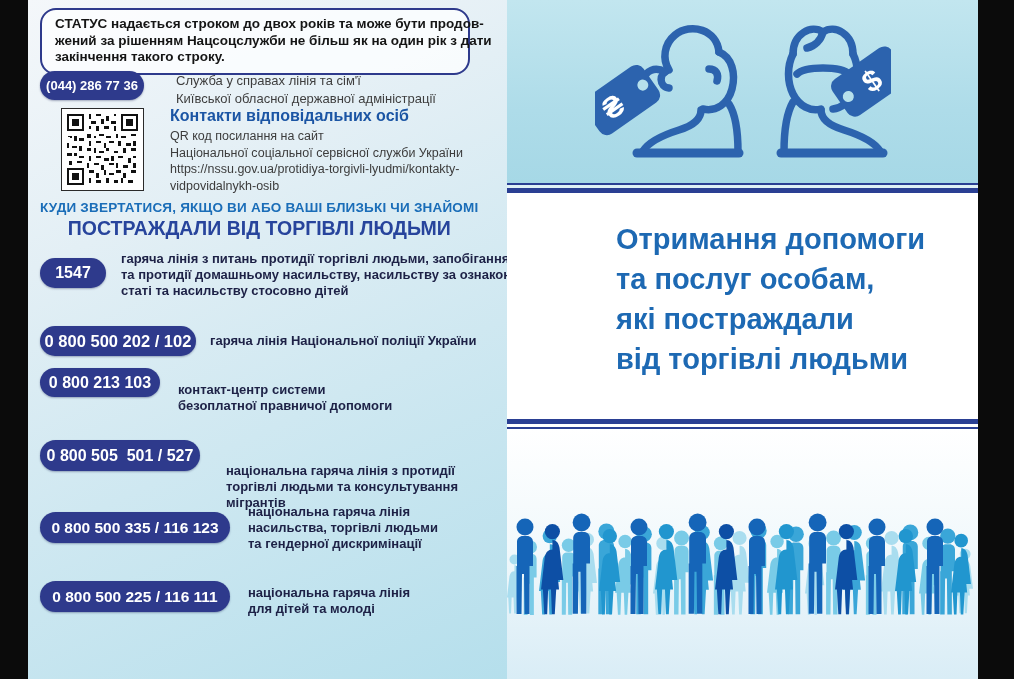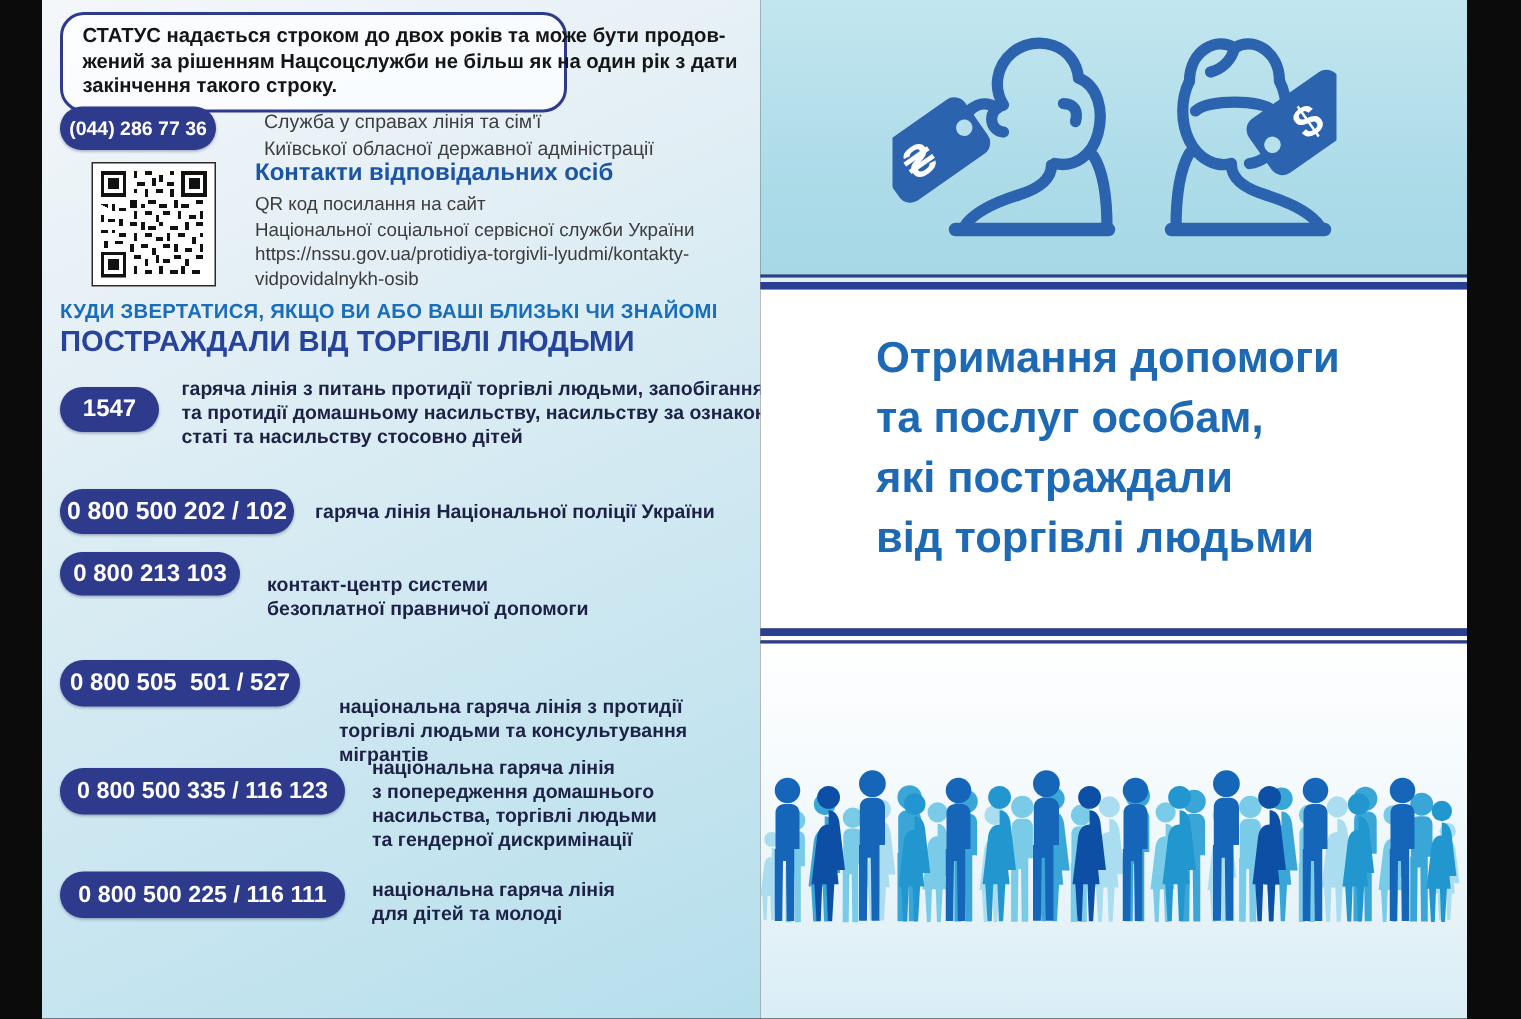--- a/index.html
+++ b/index.html
@@ -4,21 +4,21 @@
 <style>
   * { margin:0; padding:0; box-sizing:border-box; }
   html,body { width:1014px; height:679px; overflow:hidden; background:#0b0b0b;
               font-family:"Liberation Sans", sans-serif; }
   .page { position:absolute; left:28px; top:0; width:950px; height:679px; display:flex; }
 
   
   .left-panel { position:relative; width:479px; height:679px;
     background:linear-gradient(155deg,#f4f7fa 0%, #e3eff5 30%, #cfe8f1 60%, #b5dfec 100%); }
 
-  .status-box { position:absolute; left:12px; top:8px; width:338px; min-height:54px;
+  .status-box { position:absolute; left:12px; top:8px; width:430px; min-height:54px;
     border:2.5px solid #2e3a8c; border-radius:16px; background:rgba(252,254,255,.82);
     padding:6px 13px 7px 13px; color:#151515; font-size:13.5px; font-weight:bold; line-height:16.5px; }
   .status-box span { display:block; white-space:nowrap; }
 
   .pill { background:#2e3a8c; color:#ffffff; font-weight:bold; border-radius:18px;
     display:flex; align-items:center; justify-content:center; white-space:pre;
     box-shadow:0 1px 2px rgba(20,30,80,.35); }
 
   .phone-pill { position:absolute; left:12px; top:71px; width:104px; height:29px; font-size:13px; }
   .phone-org { position:absolute; left:148px; top:72px; font-size:13px; line-height:18px; color:#3e3e3e; }
@@ -29,21 +29,21 @@
   .qr-box svg { width:100%; height:100%; display:block; }
 
   .qr-text { position:absolute; left:142px; top:107px; }
   .qr-title { font-size:16px; font-weight:bold; color:#1b55a4; margin-bottom:3px; white-space:nowrap; }
   .qr-line { display:block; font-size:12.5px; line-height:16.5px; color:#3c3c3c; white-space:nowrap; }
 
   .sec-header { position:absolute; left:12px; top:200px; }
   .sec-header .l1 { display:block; font-size:13.5px; font-weight:bold; color:#1a6db8;
     letter-spacing:.2px; white-space:nowrap; }
   .sec-header .l2 { display:block; font-size:19.5px; font-weight:bold; color:#27449c;
-    margin-top:2px; white-space:nowrap; }
+    margin-top:2px; white-space:nowrap;text-align:center; }
 
   .hotline-pill { position:absolute; left:12px; }
   .hl-desc { position:absolute; font-size:13px; font-weight:bold; color:#1d2146; line-height:16px; }
   .hl-desc span { display:block; white-space:nowrap; }
 
   .p1 { top:258px; width:66px;  height:30px; font-size:16px; }
   .p2 { top:326px; width:156px; height:30px; font-size:16.5px; }
   .p3 { top:368px; width:120px; height:29px; font-size:16px; }
   .p4 { top:440px; width:160px; height:31px; font-size:16px; }
   .p5 { top:512px; width:190px; height:31px; font-size:15.5px; }
@@ -63,21 +63,21 @@
   .rp-top svg { position:absolute; left:88px; top:14px; }
 
   .divider { display:flex; flex-direction:column; }
   .divider .thin  { height:2px; background:#2a3f93; }
   .divider .gap-a { height:3px; background:#dff0f6; }
   .divider .gap-b { height:3px; background:#ffffff; }
   .divider .thick { height:5px; background:#2a3f93; }
 
   .rp-title-block { height:226px; background:#ffffff; padding:26px 20px 0 77px; }
   .rp-title-block span { display:block; font-size:29px; line-height:40px; font-weight:bold;
-    color:#1d69b3; white-space:nowrap; }
+    color:#1d69b3; white-space:nowrap;margin-left:32px; }
 
   .rp-bottom { position:relative; flex:1;
     background:linear-gradient(180deg,#ffffff 0%, #f2f9fc 45%, #e2f1f8 80%, #d9edf6 100%); }
   .rp-bottom svg.crowd { position:absolute; left:0; bottom:55px; }
 
   .edge { position:absolute; top:0; height:679px; background:#0b0b0b; }
   .edge-left { left:0; width:28px; }
   .edge-right { left:978px; width:36px; }
 </style>
 </head>
@@ -154,21 +154,20 @@
     <div class="pill hotline-pill p4">0 800 505  501 / 527</div>
     <div class="hl-desc d4">
       <span>національна гаряча лінія з протидії</span>
       <span>торгівлі людьми та консультування</span>
       <span>мігрантів</span>
     </div>
 
     <div class="pill hotline-pill p5">0 800 500 335 / 116 123</div>
     <div class="hl-desc d5">
       <span>національна гаряча лінія</span>
-      <span>з попередження домашнього</span>
       <span>насильства, торгівлі людьми</span>
       <span>та гендерної дискримінації</span>
     </div>
 
     <div class="pill hotline-pill p6">0 800 500 225 / 116 111</div>
     <div class="hl-desc d6">
       <span>національна гаряча лінія</span>
       <span>для дітей та молоді</span>
     </div>
   </div>

